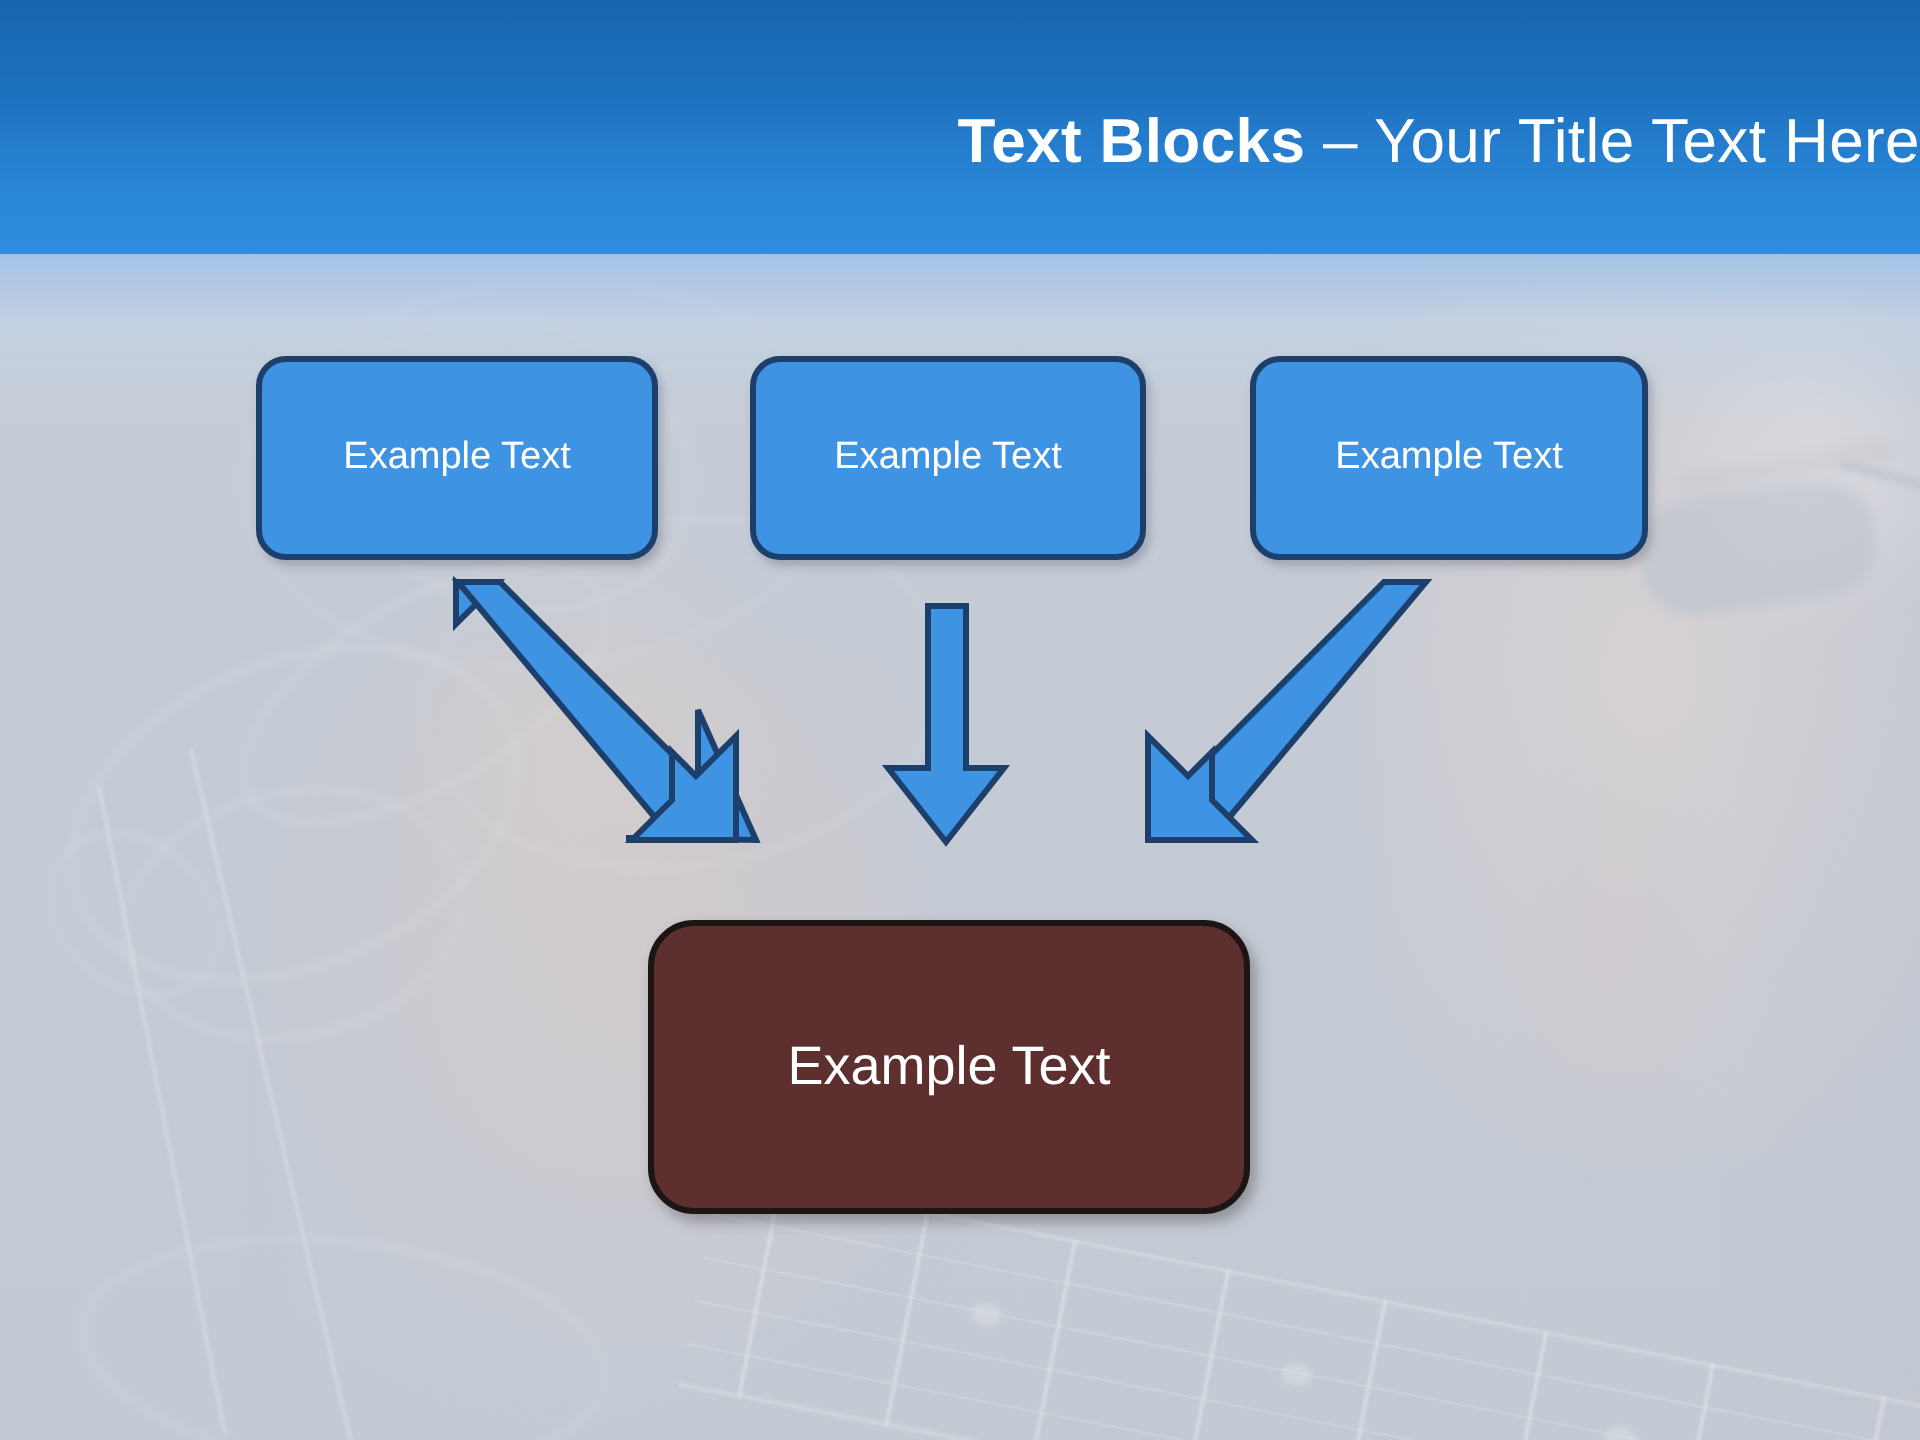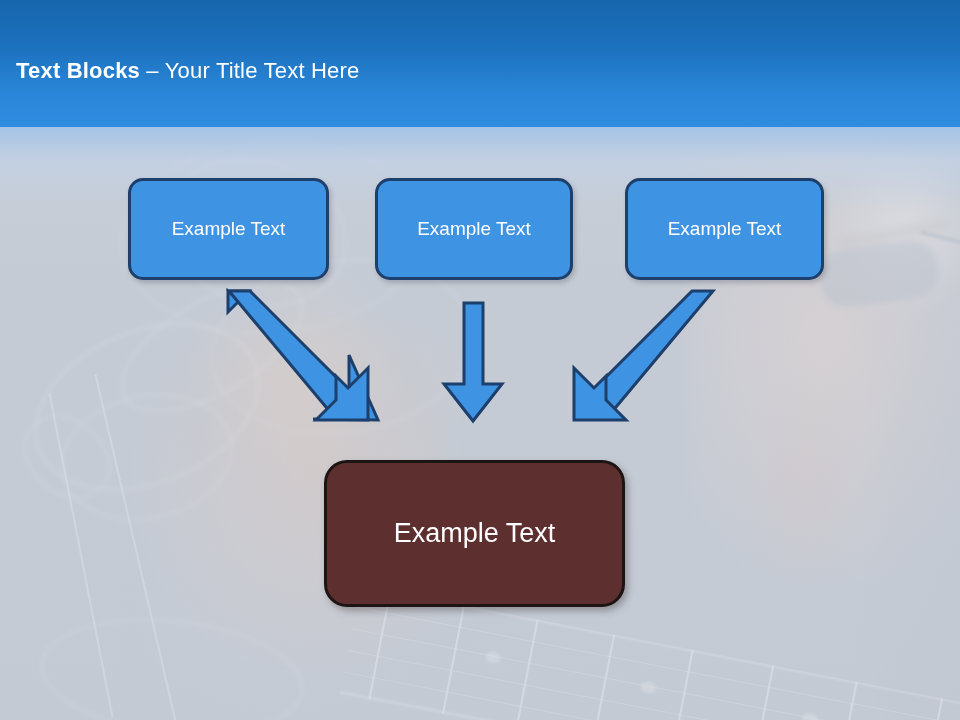--- a/index.html
+++ b/index.html
@@ -182,25 +182,25 @@
 
   
   .header {
     position: absolute;
     left: 0; top: 0;
     width: 960px; height: 127px;
     background: linear-gradient(180deg, #1665ad 0%, #1d72bf 38%, #2a86d8 74%, #2f8ce0 100%);
   }
   .header-title {
     position: absolute;
-    left: 16px; right: 0;
+    left: 0; right: 0;
     top: 52px;
-    text-align: left;
+    text-align: right;
     color: #ffffff;
-    font-size: 22px;
+    font-size: 31px;
     line-height: 38px;
     letter-spacing: 0.2px;
     white-space: nowrap;
   }
   .header-title .t-bold { font-weight: bold; }
   .header-title .t-light { font-weight: normal; }
 
   
   .header-haze {
     position: absolute;

